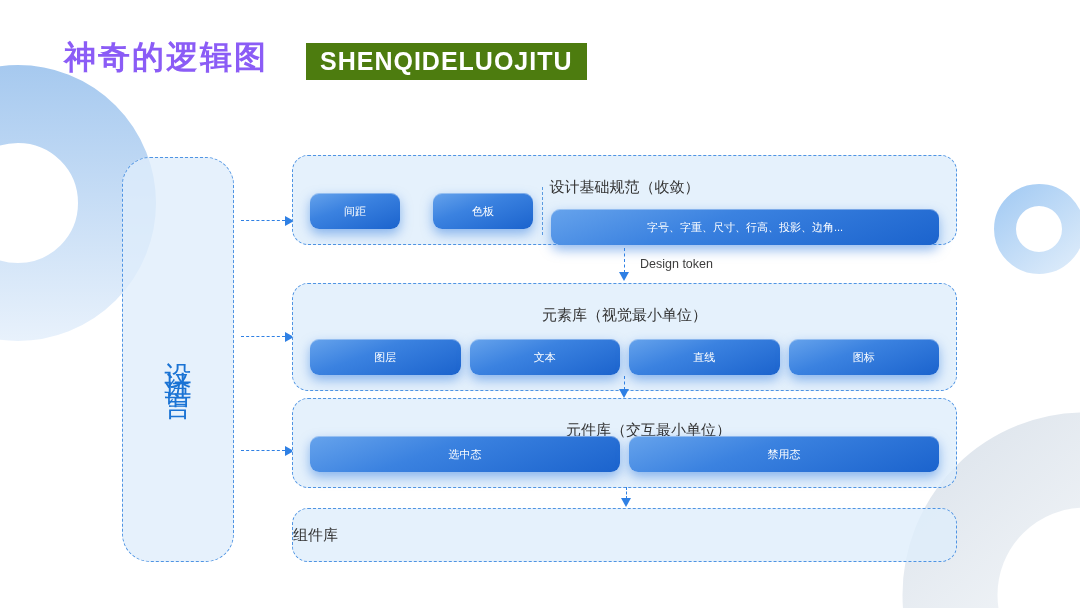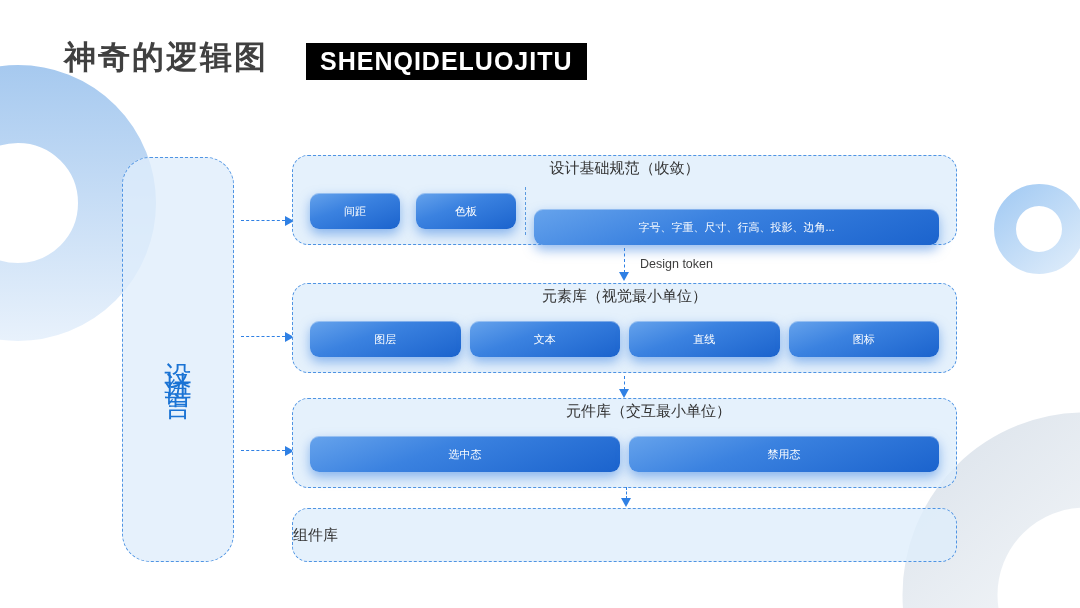--- a/index.html
+++ b/index.html
@@ -8,25 +8,25 @@
     font-family:"Liberation Sans","DejaVu Sans",sans-serif;
     position:relative;
   }
   .stage{position:absolute;inset:0;}
   svg.decor{position:absolute;left:0;top:0;z-index:0;}
   .content{position:absolute;inset:0;z-index:1;}
 
   
   .page-title{
     position:absolute;left:64px;top:36px;margin:0;
-    font-size:32px;font-weight:900;color:#404040;letter-spacing:2px;
+    font-size:32px;font-weight:900;color:#8b5cf6;letter-spacing:2px;
   }
   .title-badge{
     position:absolute;left:306px;top:43px;height:37px;line-height:37px;
-    padding:0 14px;background:#000000;color:#ffffff;
+    padding:0 14px;background:#4d7c0f;color:#ffffff;
     font-size:25px;font-weight:700;letter-spacing:1px;
   }
 
   
   .sidebar{
     position:absolute;left:122px;top:157px;width:112px;height:405px;
     background:rgba(223,237,251,.78);
     border:1.6px dashed #4f94e3;border-radius:28px;
     display:flex;align-items:center;justify-content:center;
     box-sizing:border-box;
@@ -36,43 +36,43 @@
     color:#1a73d4;font-size:27px;font-weight:500;letter-spacing:10px;
   }
 
   
   .panel{
     position:absolute;left:292px;width:665px;box-sizing:border-box;
     background:rgba(223,237,251,.8);
     border:1.6px dashed #4f94e3;border-radius:16px;
   }
   .p1{top:155px;height:90px;}
-  .p2{top:283px;height:90px;}
+  .p2{top:283px;height:108px;}
   .p3{top:398px;height:90px;padding-left:48px;}
   .p4{top:508px;height:54px;display:flex;align-items:center;justify-content:flex-start;}
   .panel-title{
-    margin-top:3px;text-align:center;color:#333333;font-size:15px;
+    margin-top:22px;text-align:center;color:#333333;font-size:15px;
   }
   .p4 .panel-title{margin-top:0;}
   .row{
     position:absolute;left:17px;right:17px;bottom:15px;height:36px;
     display:flex;align-items:center;
   }
   .row-even{gap:9px;}
   .chip{
     border:none;outline:none;height:36px;border-radius:9px;
     background:linear-gradient(160deg,#66a3ec 0%,#3b82e0 40%,#1b63cd 100%);
     box-shadow:0 5px 12px rgba(59,130,224,.55), inset 0 1px 0 rgba(255,255,255,.35);
     color:#ffffff;font-size:11px;
     display:flex;align-items:center;justify-content:center;
     font-family:"Liberation Sans","DejaVu Sans",sans-serif;
     cursor:pointer;padding:0;
   }
   .w90{width:90px;}
-  .w100{width:100px;margin-left:16px;}
+  .w100{width:100px;margin-left:33px;}
   .grow{flex:1;margin-top:32px;}
   .eq{flex:1;}
   .vdivider{
     width:0;height:48px;border-left:1.6px dashed #5b9be0;
     margin:0 8px 0 9px;align-self:center;
   }
 
   
   .h-arrow{position:absolute;width:44px;height:0;border-top:1.6px dashed #2f80e4;}
   .h-arrow::after{

